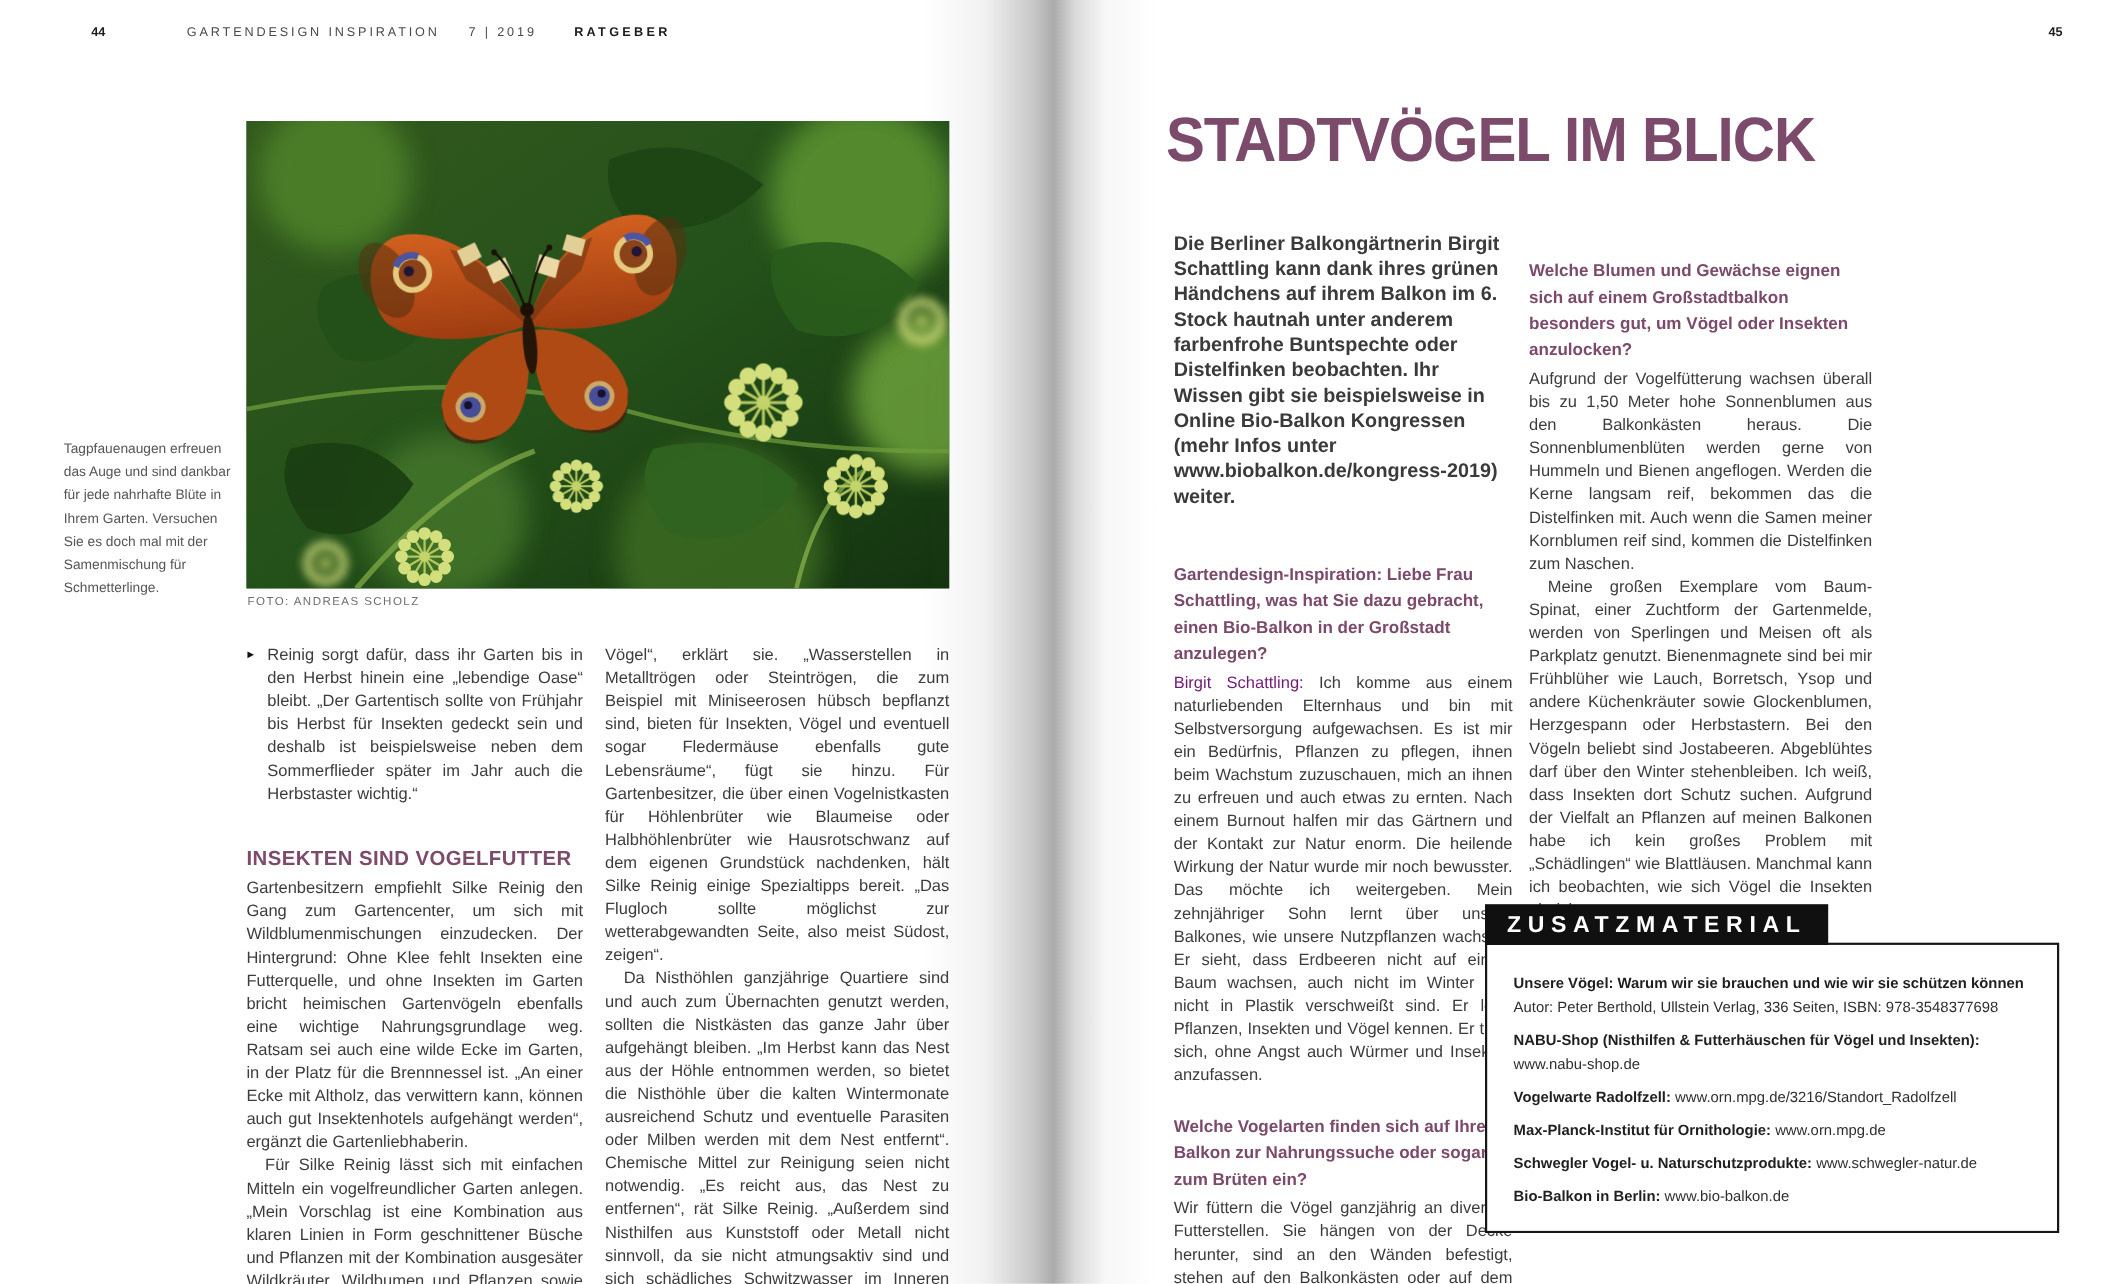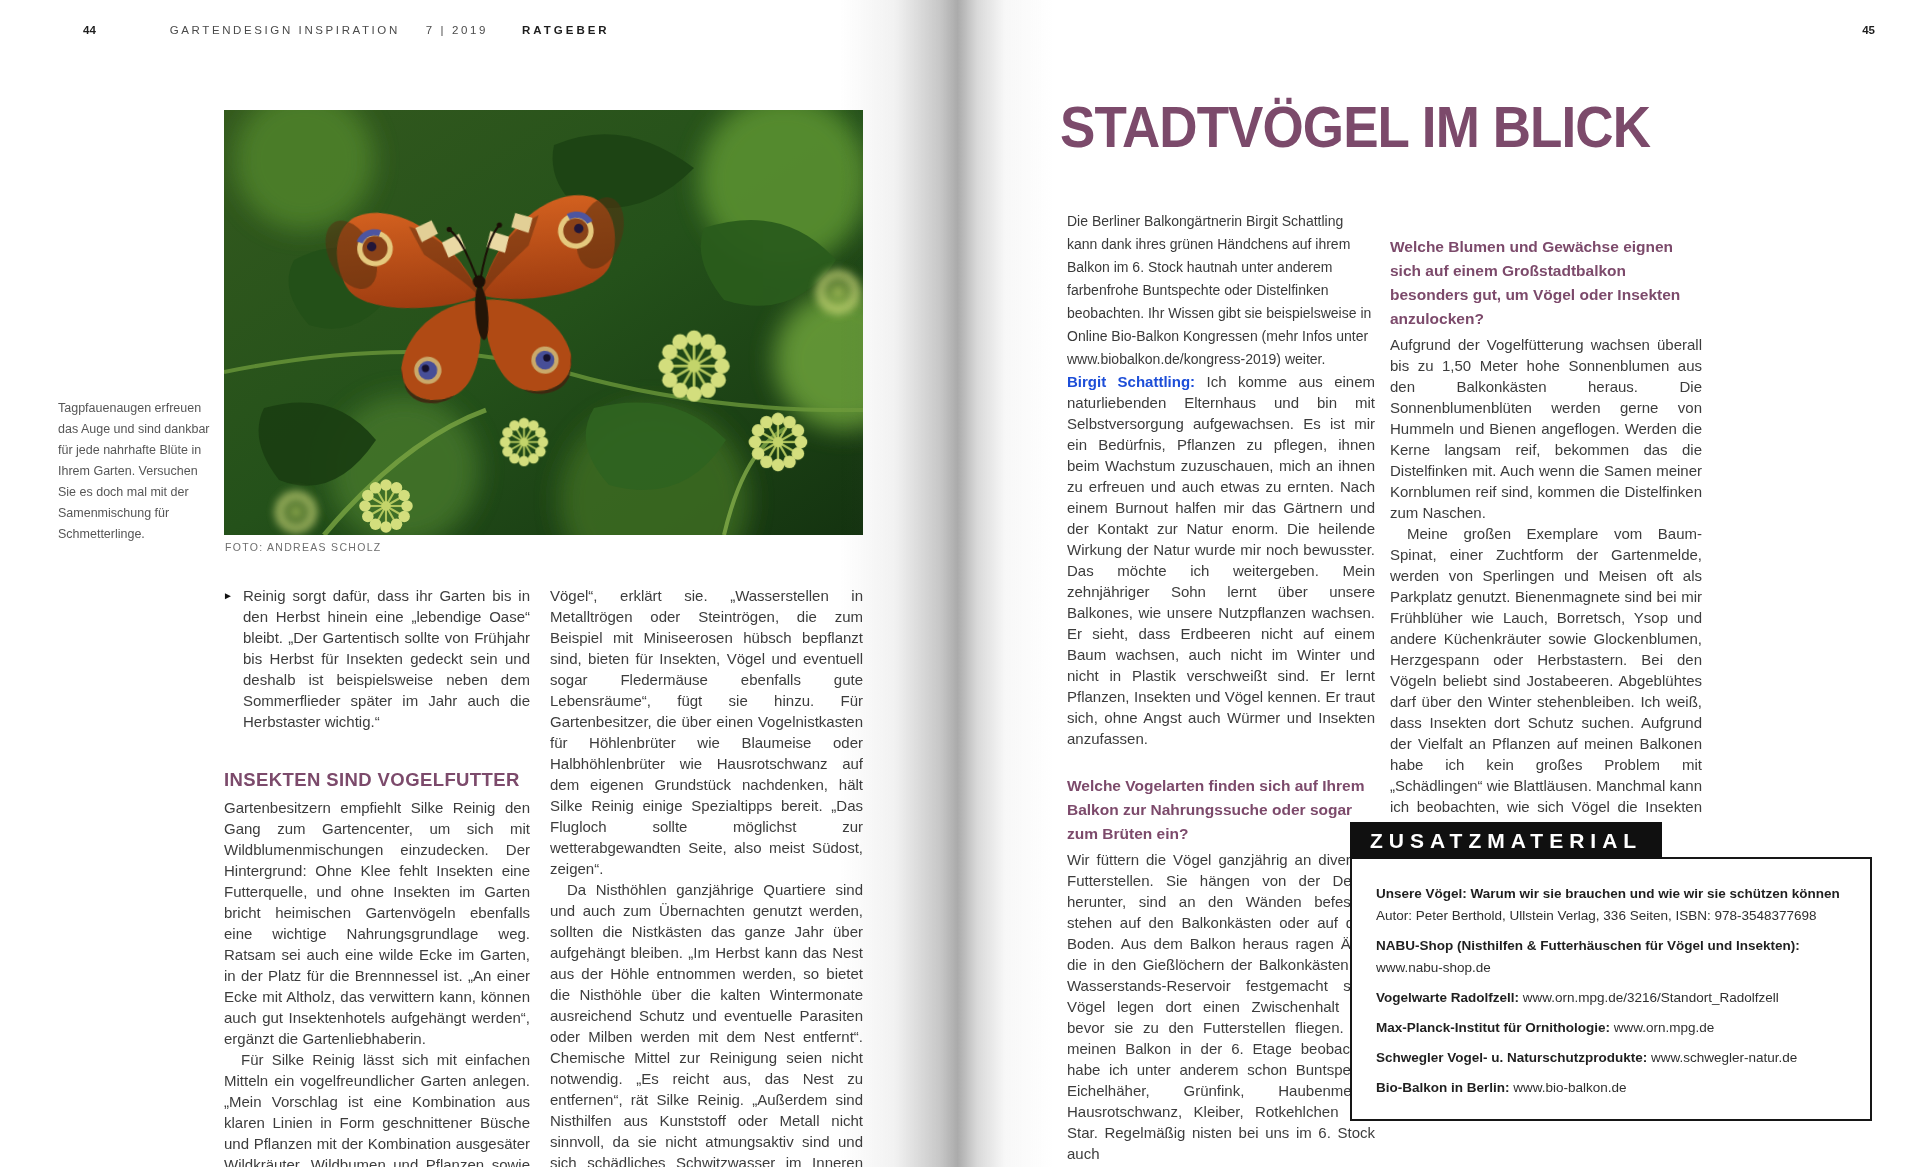--- a/index.html
+++ b/index.html
@@ -39,25 +39,25 @@
   .colR  { top:210px; }
   .colR1 { left:1067px; width:308px; }
   .colR2 { left:1390px; width:312px; }
 
   .lead-para { position:relative; padding-left:19px; }
   .lead-para .marker { position:absolute; left:-1px; top:0px; font-size:10px; color:#111; }
   .subhead { margin-top:37px; margin-bottom:7px; font-size:18.5px; font-weight:bold;
     letter-spacing:0.4px; color:#7c4a6b; text-align:left; }
   .indent { text-indent:17px; }
 
-  .intro { font-weight:normal; font-size:14px; line-height:23px; text-align:left; color:#3a3a3a; }
+  .intro { font-weight:bold; font-size:18px; line-height:23px; text-align:left; color:#3a3a3a; }
   .question { margin-top:25px; margin-bottom:3px; font-weight:bold; font-size:15.5px;
     line-height:24px; color:#7c4a6b; text-align:left; }
   .q-first { margin-top:48px; }
-  .alead { font-weight:bold; color:#1d4ed8; }
+  .alead { font-weight:normal; color:#701a75; }
 
   
   .headline { position:absolute; left:1060px; top:94px; font-size:57px; font-weight:bold;
     letter-spacing:-1px; color:#7c4a6b; white-space:nowrap;
     transform:scaleX(0.93); transform-origin:left top; }
 
   
   .zusatz { position:absolute; left:1350px; top:822px; width:522px; }
   .zusatz-band { display:inline-block; background:#101010; color:#ffffff; font-weight:bold;
     font-size:21px; letter-spacing:6px; padding:7px 20px 6px 20px; position:relative; z-index:2; }
@@ -207,20 +207,21 @@
     <p>Vögel“, erklärt sie. „Wasserstellen in Metalltrögen oder Steintrögen, die zum Beispiel mit Miniseerosen hübsch bepflanzt sind, bieten für Insekten, Vögel und eventuell sogar Fledermäuse ebenfalls gute Lebensräume“, fügt sie hinzu. Für Gartenbesitzer, die über einen Vogelnistkasten für Höhlenbrüter wie Blaumeise oder Halbhöhlenbrüter wie Hausrotschwanz auf dem eigenen Grundstück nachdenken, hält Silke Reinig einige Spezialtipps bereit. „Das Flugloch sollte möglichst zur wetterabgewandten Seite, also meist Südost, zeigen“.</p>
     <p class="indent">Da Nisthöhlen ganzjährige Quartiere sind und auch zum Übernachten genutzt werden, sollten die Nistkästen das ganze Jahr über aufgehängt bleiben. „Im Herbst kann das Nest aus der Höhle entnommen werden, so bietet die Nisthöhle über die kalten Wintermonate ausreichend Schutz und eventuelle Parasiten oder Milben werden mit dem Nest entfernt“. Chemische Mittel zur Reinigung seien nicht notwendig. „Es reicht aus, das Nest zu entfernen“, rät Silke Reinig. „Außerdem sind Nisthilfen aus Kunststoff oder Metall nicht sinnvoll, da sie nicht atmungsaktiv sind und sich schädliches Schwitzwasser im Inneren bilden kann“, ergänzt die Vogelfreundin. ■</p>
   </div>
 
   <div class="fold"></div>
 
   <h1 class="headline">STADTVÖGEL IM BLICK</h1>
 
   <div class="col colR colR1">
     <p class="intro">Die Berliner Balkongärtnerin Birgit Schattling kann dank ihres grünen Händchens auf ihrem Balkon im 6. Stock hautnah unter anderem farbenfrohe Buntspechte oder Distelfinken beobachten. Ihr Wissen gibt sie beispielsweise in Online Bio-Balkon Kongressen (mehr Infos unter www.biobalkon.de/kongress-2019) weiter.</p>
+    <p class="question q-first">Gartendesign-Inspiration: Liebe Frau Schattling, was hat Sie dazu gebracht, einen Bio-Balkon in der Großstadt anzulegen?</p>
     <p><span class="alead">Birgit Schattling:</span><span> Ich komme aus einem naturliebenden Elternhaus und bin mit Selbstversorgung aufgewachsen. Es ist mir ein Bedürfnis, Pflanzen zu pflegen, ihnen beim Wachstum zuzuschauen, mich an ihnen zu erfreuen und auch etwas zu ernten. Nach einem Burnout halfen mir das Gärtnern und der Kontakt zur Natur enorm. Die heilende Wirkung der Natur wurde mir noch bewusster. Das möchte ich weitergeben. Mein zehnjähriger Sohn lernt über unsere Balkones, wie unsere Nutzpflanzen wachsen. Er sieht, dass Erdbeeren nicht auf einem Baum wachsen, auch nicht im Winter und nicht in Plastik verschweißt sind. Er lernt Pflanzen, Insekten und Vögel kennen. Er traut sich, ohne Angst auch Würmer und Insekten anzufassen.</span></p>
     <p class="question">Welche Vogelarten finden sich auf Ihrem Balkon zur Nahrungssuche oder sogar zum Brüten ein?</p>
     <p>Wir füttern die Vögel ganzjährig an diversen Futterstellen. Sie hängen von der Decke herunter, sind an den Wänden befestigt, stehen auf den Balkonkästen oder auf dem Boden. Aus dem Balkon heraus ragen Äste, die in den Gießlöchern der Balkonkästen mit Wasserstands-Reservoir festgemacht sind. Vögel legen dort einen Zwischenhalt ein, bevor sie zu den Futterstellen fliegen. Auf meinen Balkon in der 6. Etage beobachtet habe ich unter anderem schon Buntspecht, Eichelhäher, Grünfink, Haubenmeise, Hausrotschwanz, Kleiber, Rotkehlchen und Star. Regelmäßig nisten bei uns im 6. Stock auch</p>
   </div>
 
   <div class="col colR colR2">
     <p class="question">Welche Blumen und Gewächse eignen sich auf einem Großstadtbalkon besonders gut, um Vögel oder Insekten anzulocken?</p>
     <p>Aufgrund der Vogelfütterung wachsen überall bis zu 1,50 Meter hohe Sonnenblumen aus den Balkonkästen heraus. Die Sonnenblumenblüten werden gerne von Hummeln und Bienen angeflogen. Werden die Kerne langsam reif, bekommen das die Distelfinken mit. Auch wenn die Samen meiner Kornblumen reif sind, kommen die Distelfinken zum Naschen.</p>
     <p class="indent">Meine großen Exemplare vom Baum-Spinat, einer Zuchtform der Gartenmelde, werden von Sperlingen und Meisen oft als Parkplatz genutzt. Bienenmagnete sind bei mir Frühblüher wie Lauch, Borretsch, Ysop und andere Küchenkräuter sowie Glockenblumen, Herzgespann oder Herbstastern. Bei den Vögeln beliebt sind Jostabeeren. Abgeblühtes darf über den Winter stehenbleiben. Ich weiß, dass Insekten dort Schutz suchen. Aufgrund der Vielfalt an Pflanzen auf meinen Balkonen habe ich kein großes Problem mit „Schädlingen“ wie Blattläusen. Manchmal kann ich beobachten, wie sich Vögel die Insekten abpicken. ■</p>
   </div>

